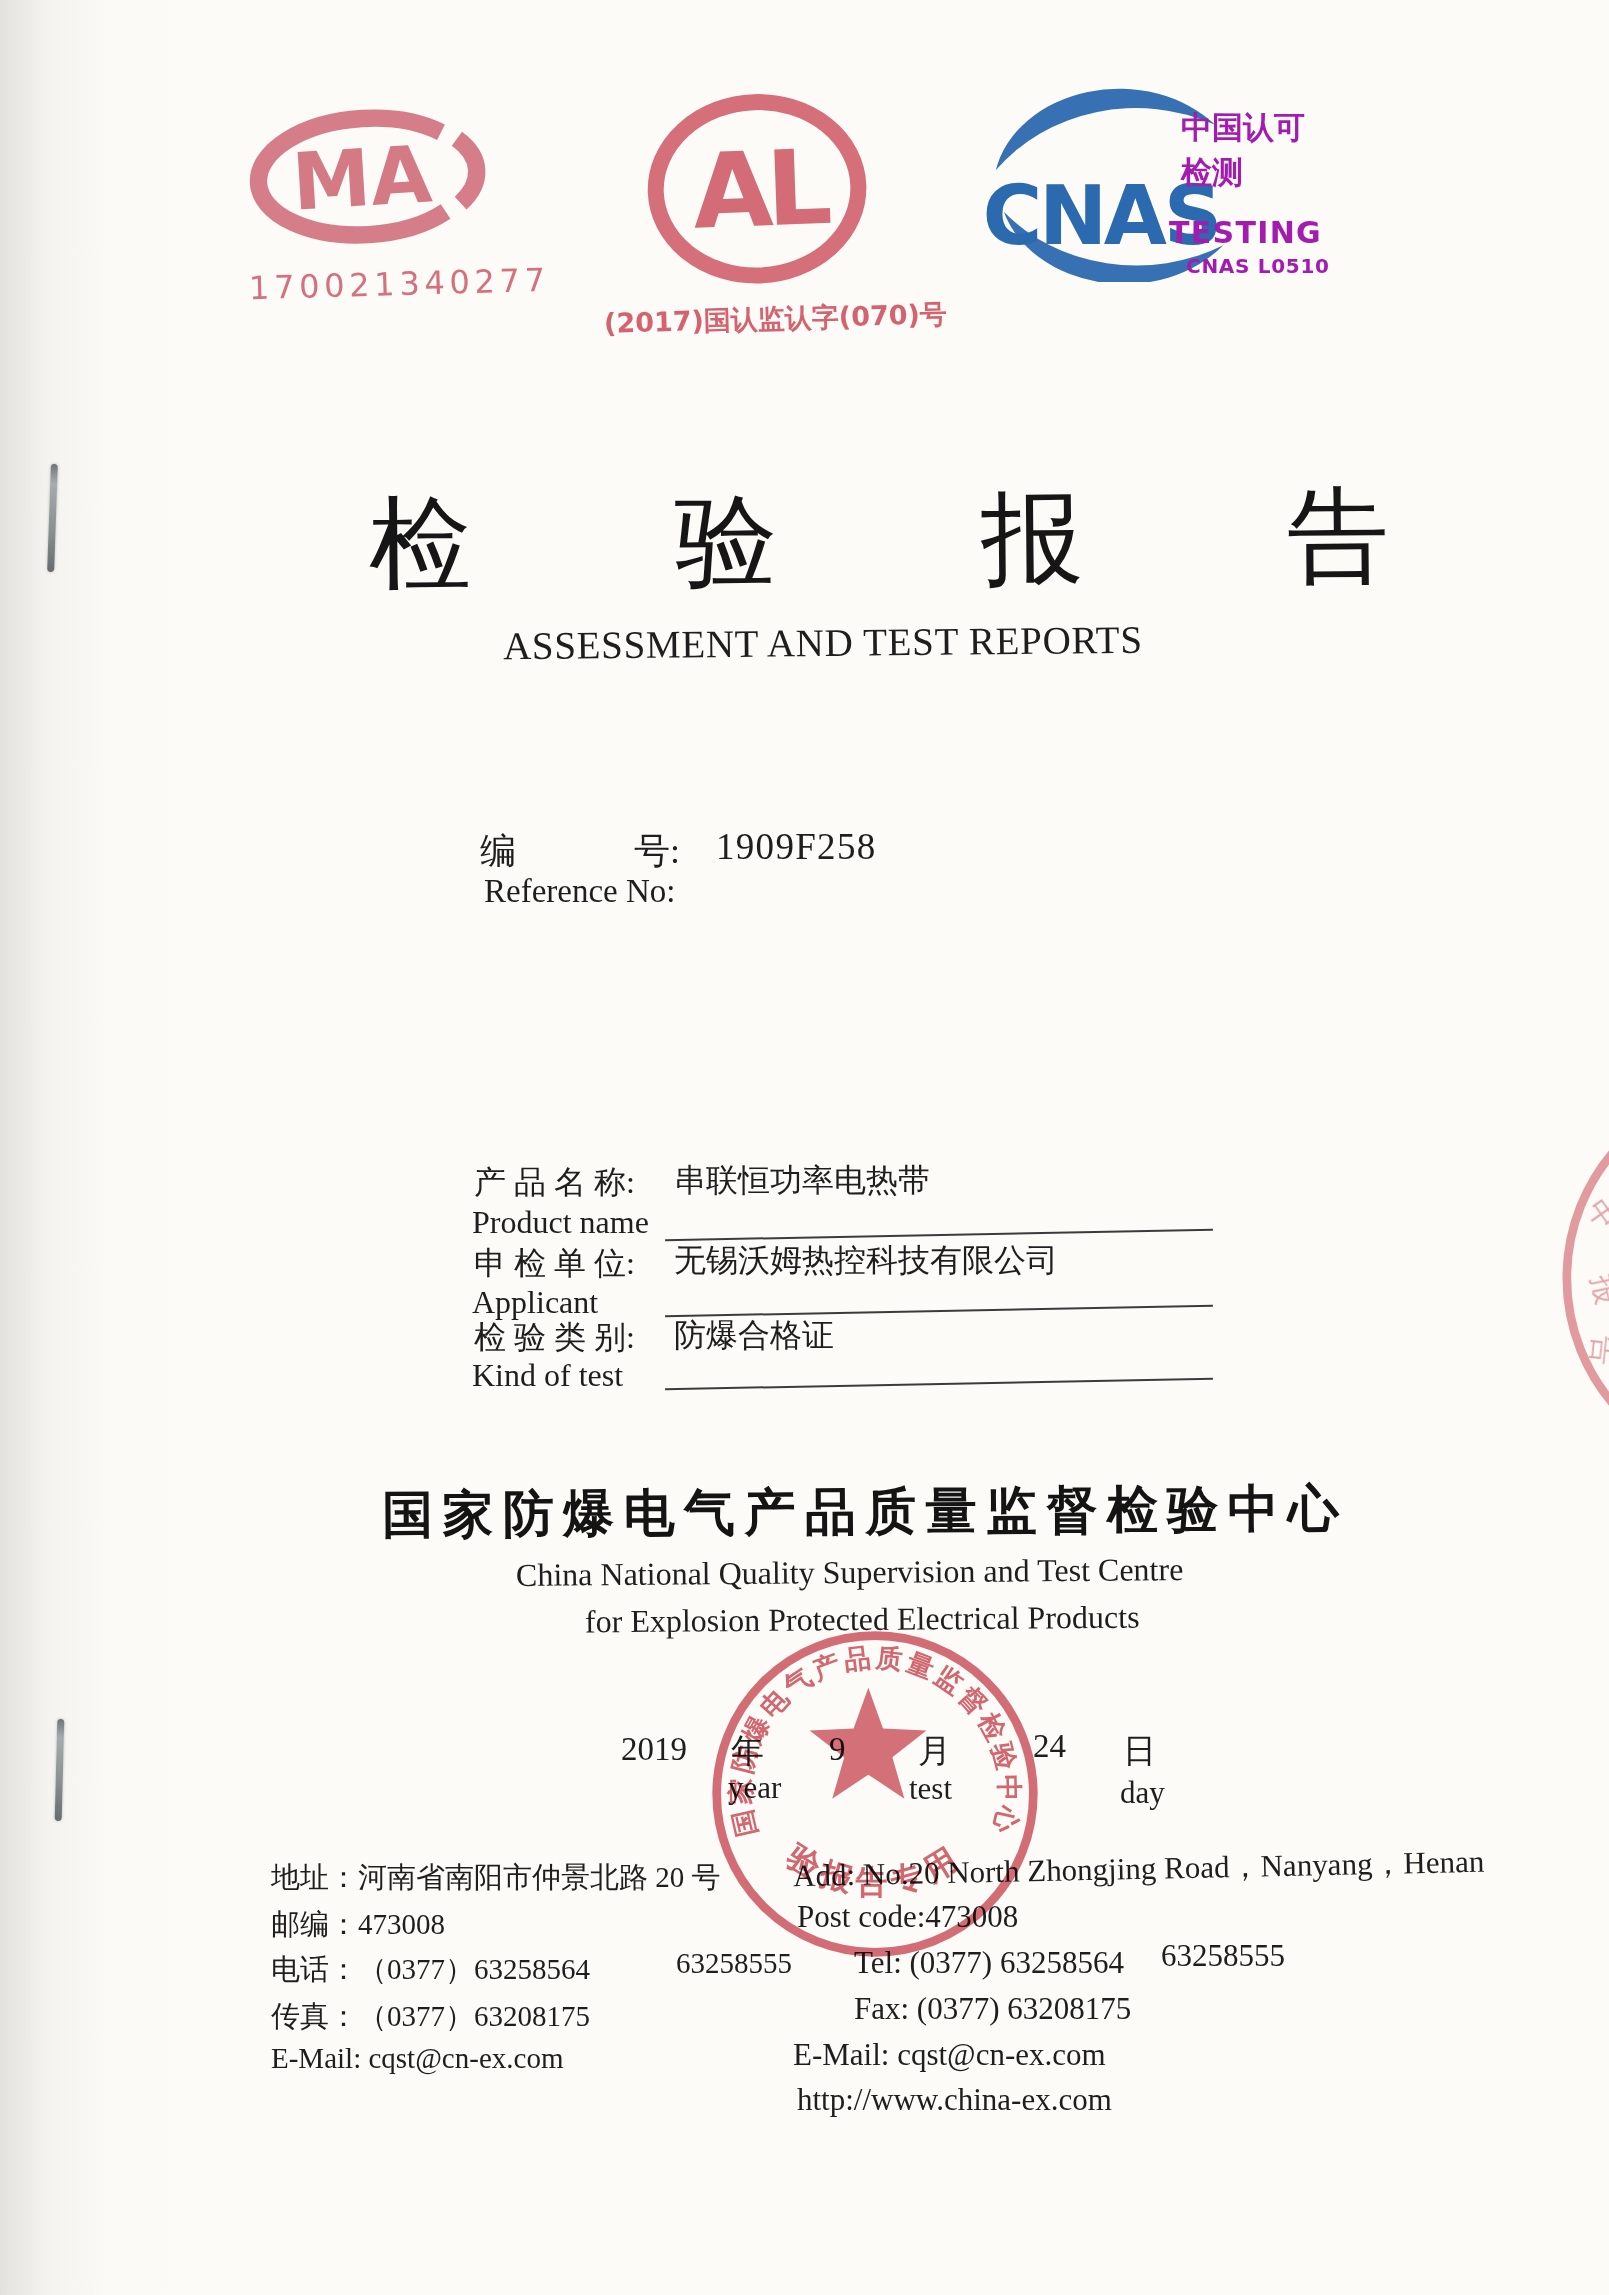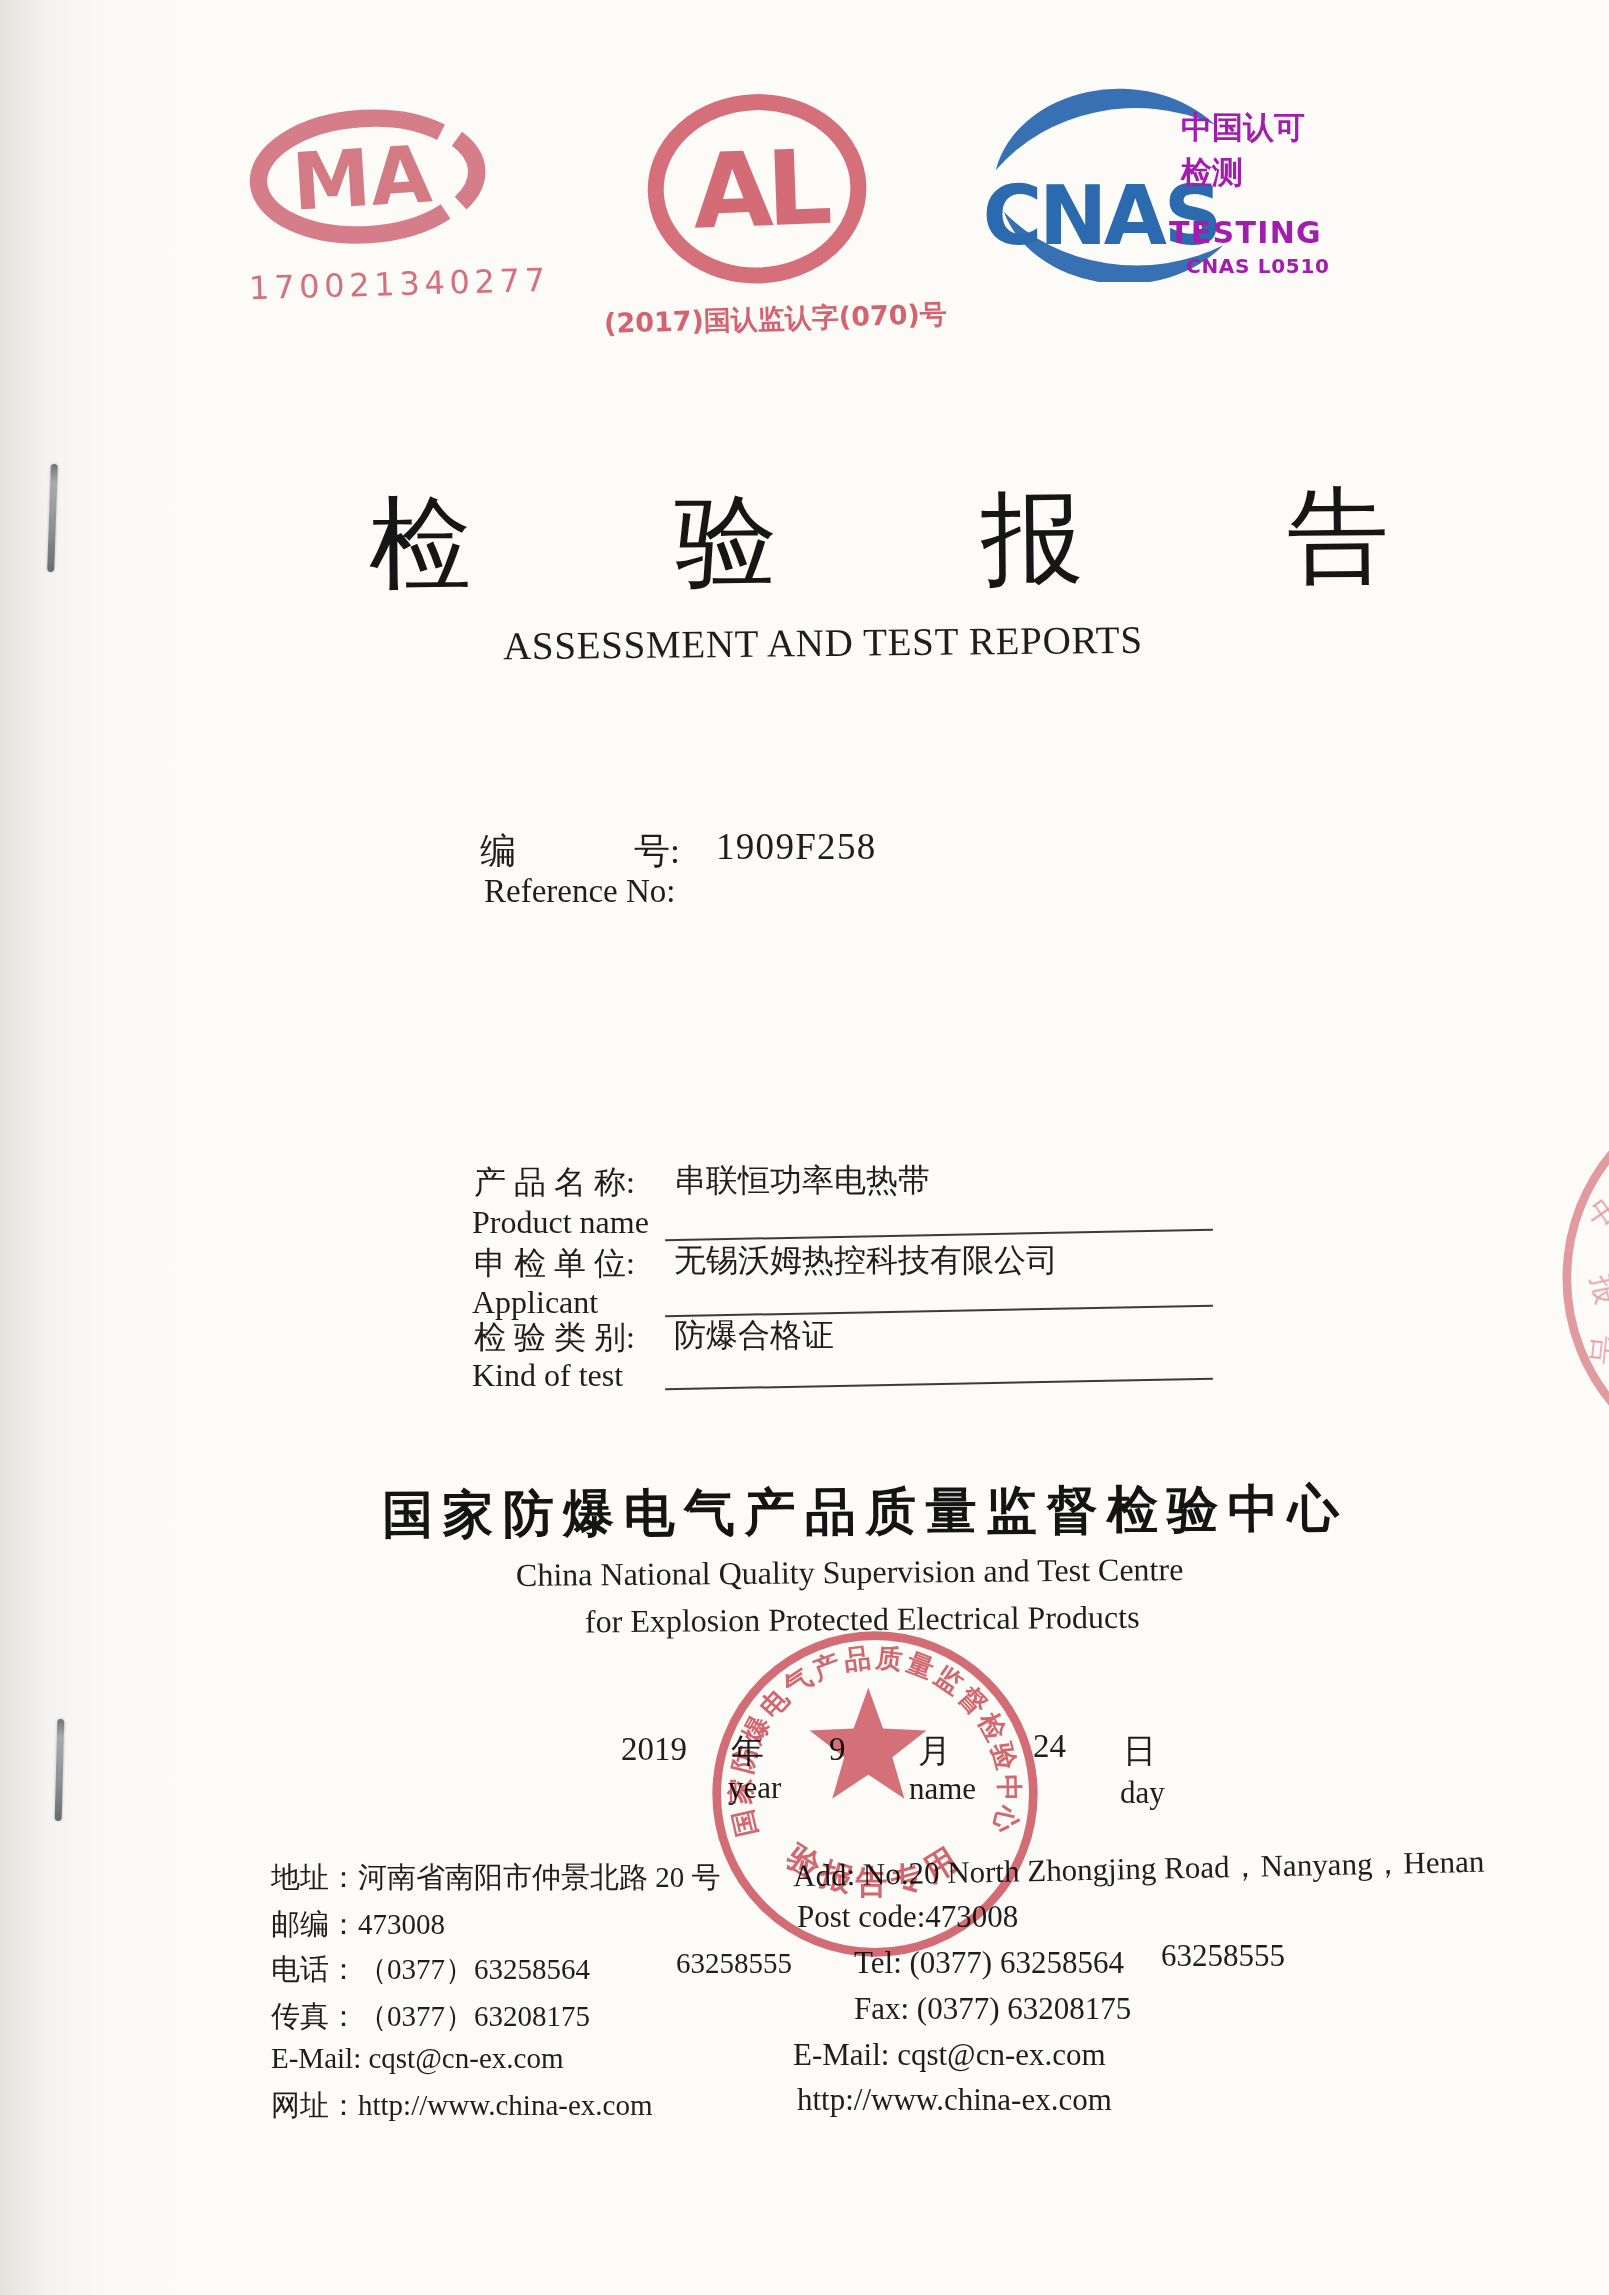--- a/index.html
+++ b/index.html
@@ -105,30 +105,29 @@
   <div class="abs en centre-en" style="left:516px;top:1554px;">China National Quality Supervision and Test Centre</div>
   <div class="abs en centre-en" style="left:585px;top:1601px;">for Explosion Protected Electrical Products</div>
 
   <div class="abs en date-t" style="left:621px;top:1731px;">2019</div>
   <div class="abs zh date-t" style="left:731px;top:1729px;">年</div>
   <div class="abs en date-t" style="left:829px;top:1731px;">9</div>
   <div class="abs zh date-t" style="left:918px;top:1729px;">月</div>
   <div class="abs en date-t" style="left:1033px;top:1728px;">24</div>
   <div class="abs zh date-t" style="left:1123px;top:1729px;">日</div>
   <div class="abs en date-s" style="left:728px;top:1770px;">year</div>
-  <div class="abs en date-s" style="left:909px;top:1771px;">name</div>
+  <div class="abs en date-s" style="left:909px;top:1771px;">test</div>
   <div class="abs en date-s" style="left:1120px;top:1775px;">day</div>
 
   <div class="abs zh ft-zh" style="left:271px;top:1858px;">地址：河南省南阳市仲景北路 20 号</div>
   <div class="abs zh ft-zh" style="left:271px;top:1905px;">邮编：473008</div>
   <div class="abs zh ft-zh" style="left:271px;top:1950px;">电话：（0377）63258564</div>
   <div class="abs en ft-zh" style="left:676px;top:1947px;">63258555</div>
   <div class="abs zh ft-zh" style="left:271px;top:1997px;">传真：（0377）63208175</div>
   <div class="abs en ft-zh" style="left:271px;top:2042px;">E-Mail: cqst@cn-ex.com</div>
-  <div class="abs zh ft-zh" style="left:271px;top:2086px;">网址：http://www.china-ex.com</div>
 
   <div class="abs en ft-en" style="left:793px;top:1848px;transform:rotate(-1.2deg);">Add: No.20 North Zhongjing Road，Nanyang，Henan</div>
   <div class="abs en ft-en" style="left:797px;top:1899px;">Post code:473008</div>
   <div class="abs en ft-en" style="left:854px;top:1945px;">Tel: (0377) 63258564</div>
   <div class="abs en ft-en" style="left:1161px;top:1938px;">63258555</div>
   <div class="abs en ft-en" style="left:854px;top:1991px;">Fax: (0377) 63208175</div>
   <div class="abs en ft-en" style="left:793px;top:2037px;">E-Mail: cqst@cn-ex.com</div>
   <div class="abs en ft-en" style="left:797px;top:2082px;">http://www.china-ex.com</div>
 
   <div class="seal-wrap">

